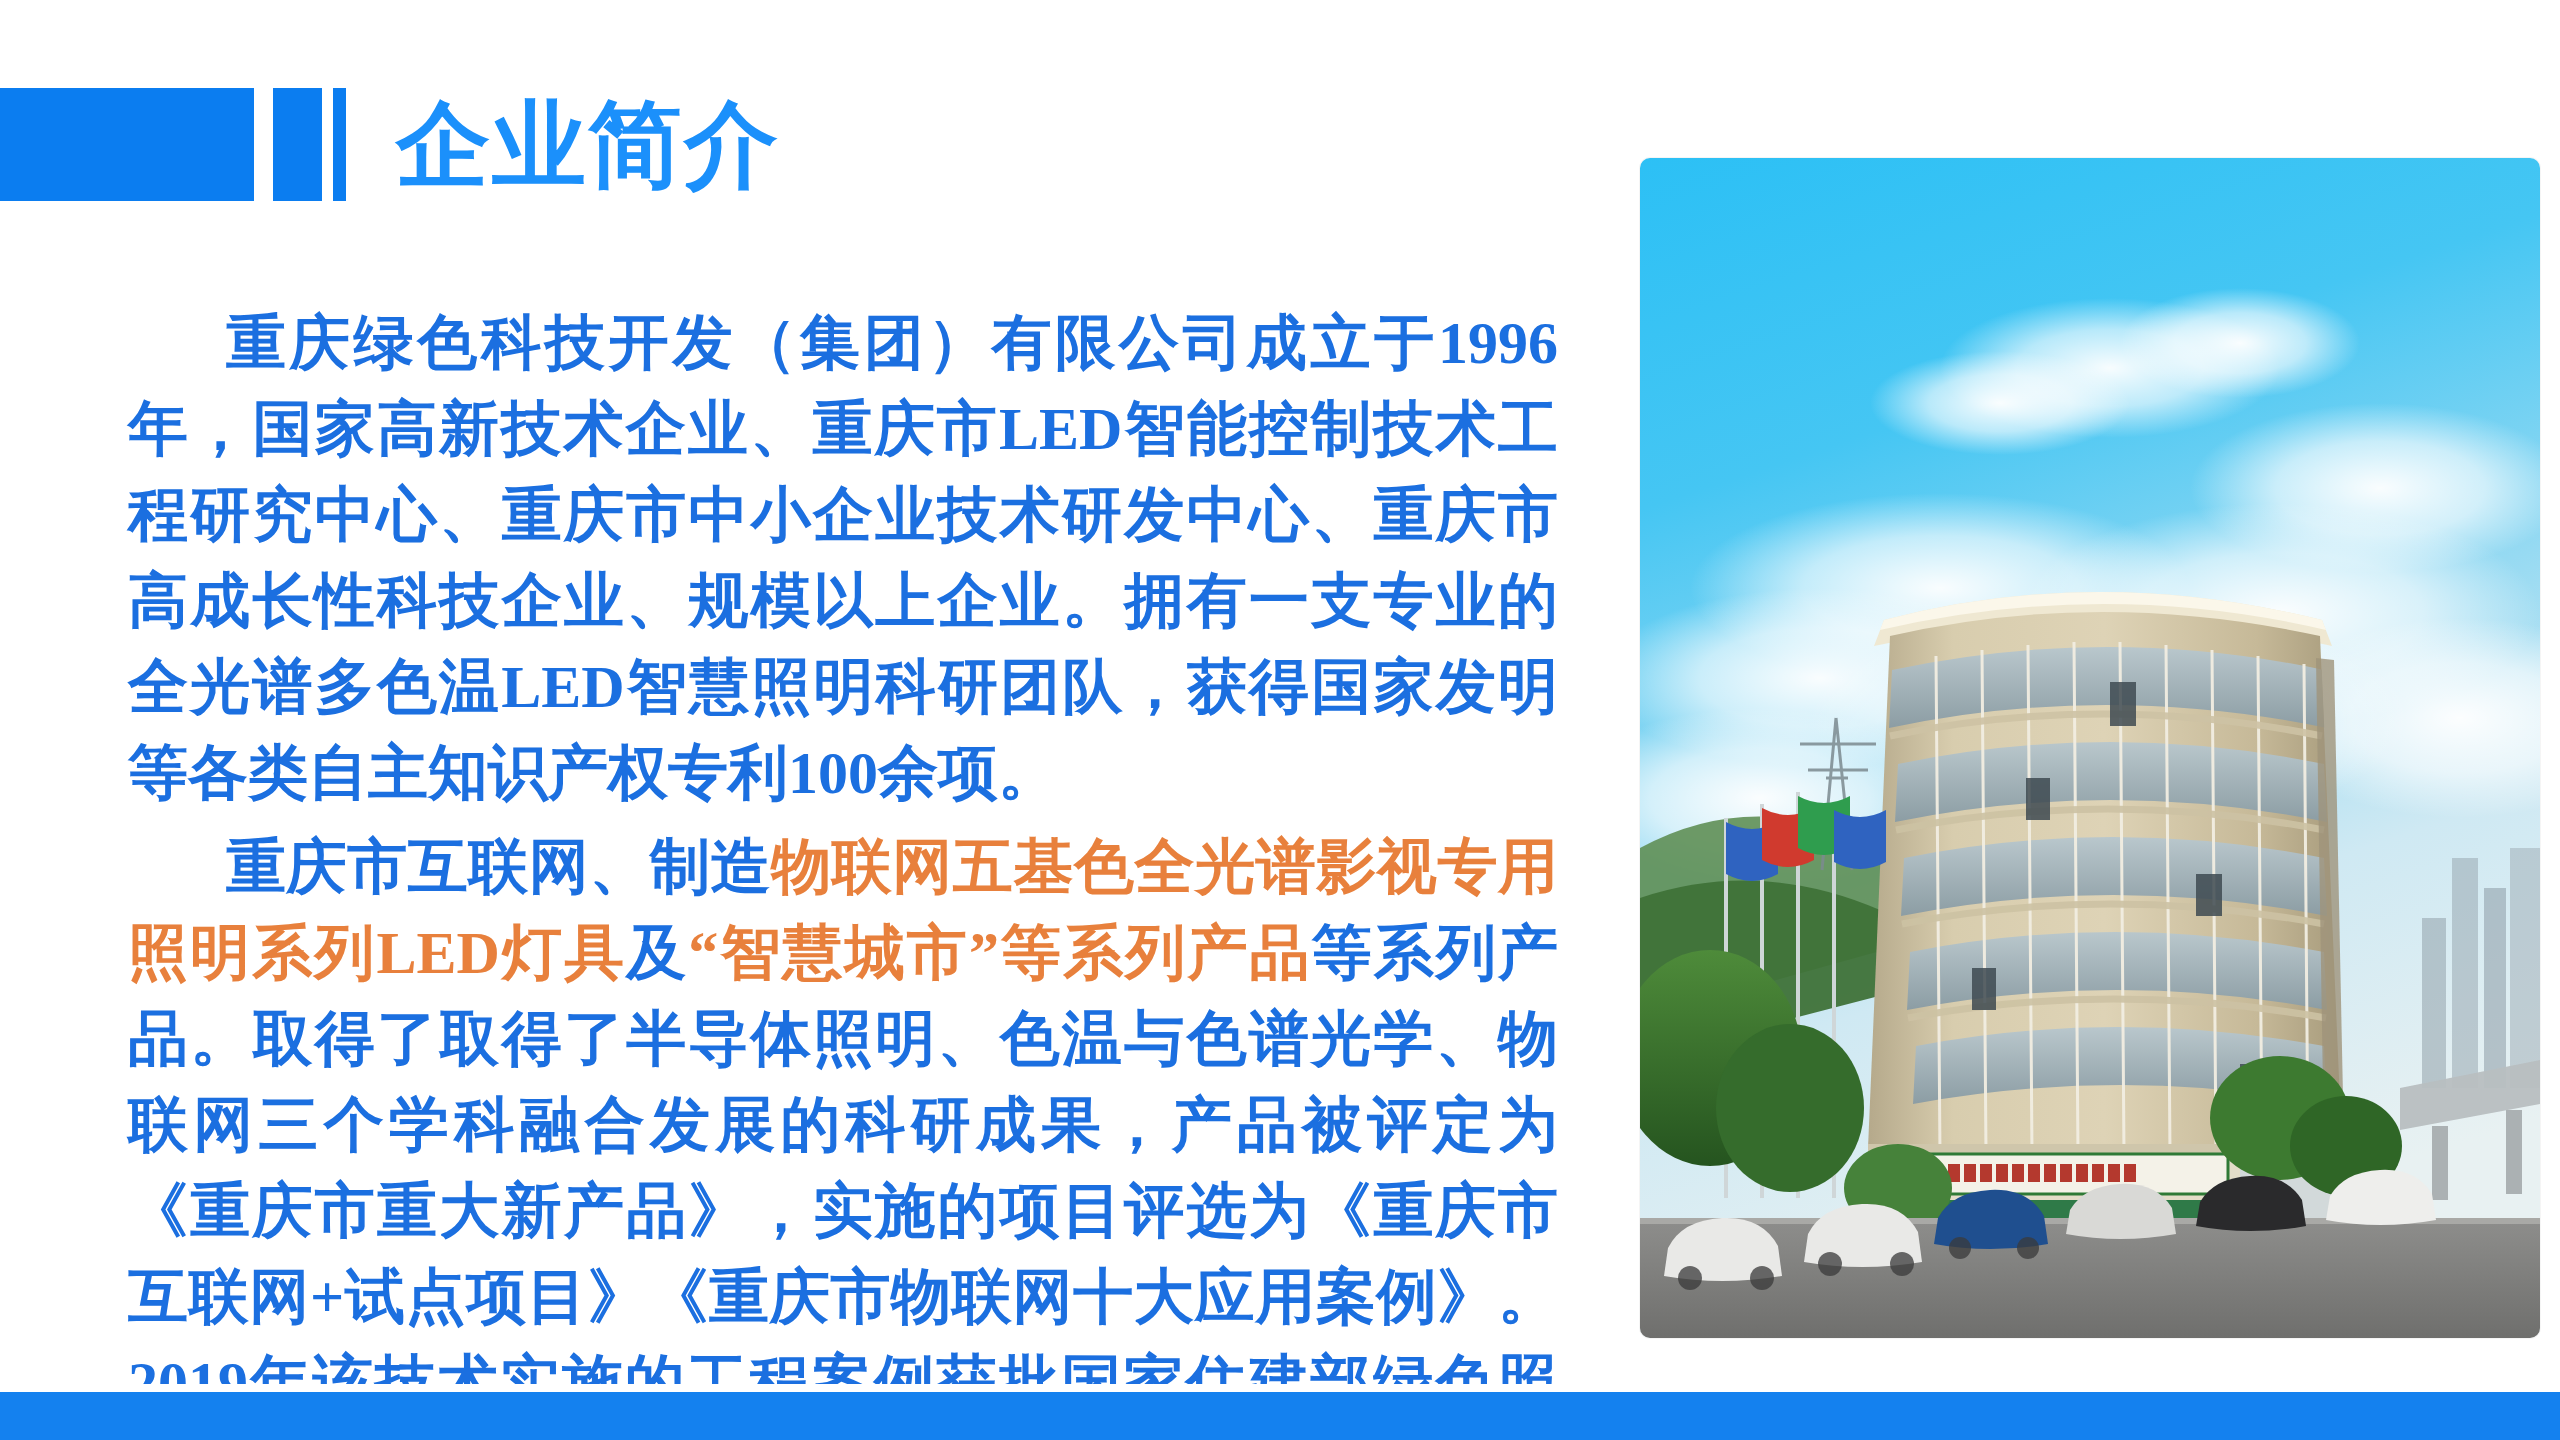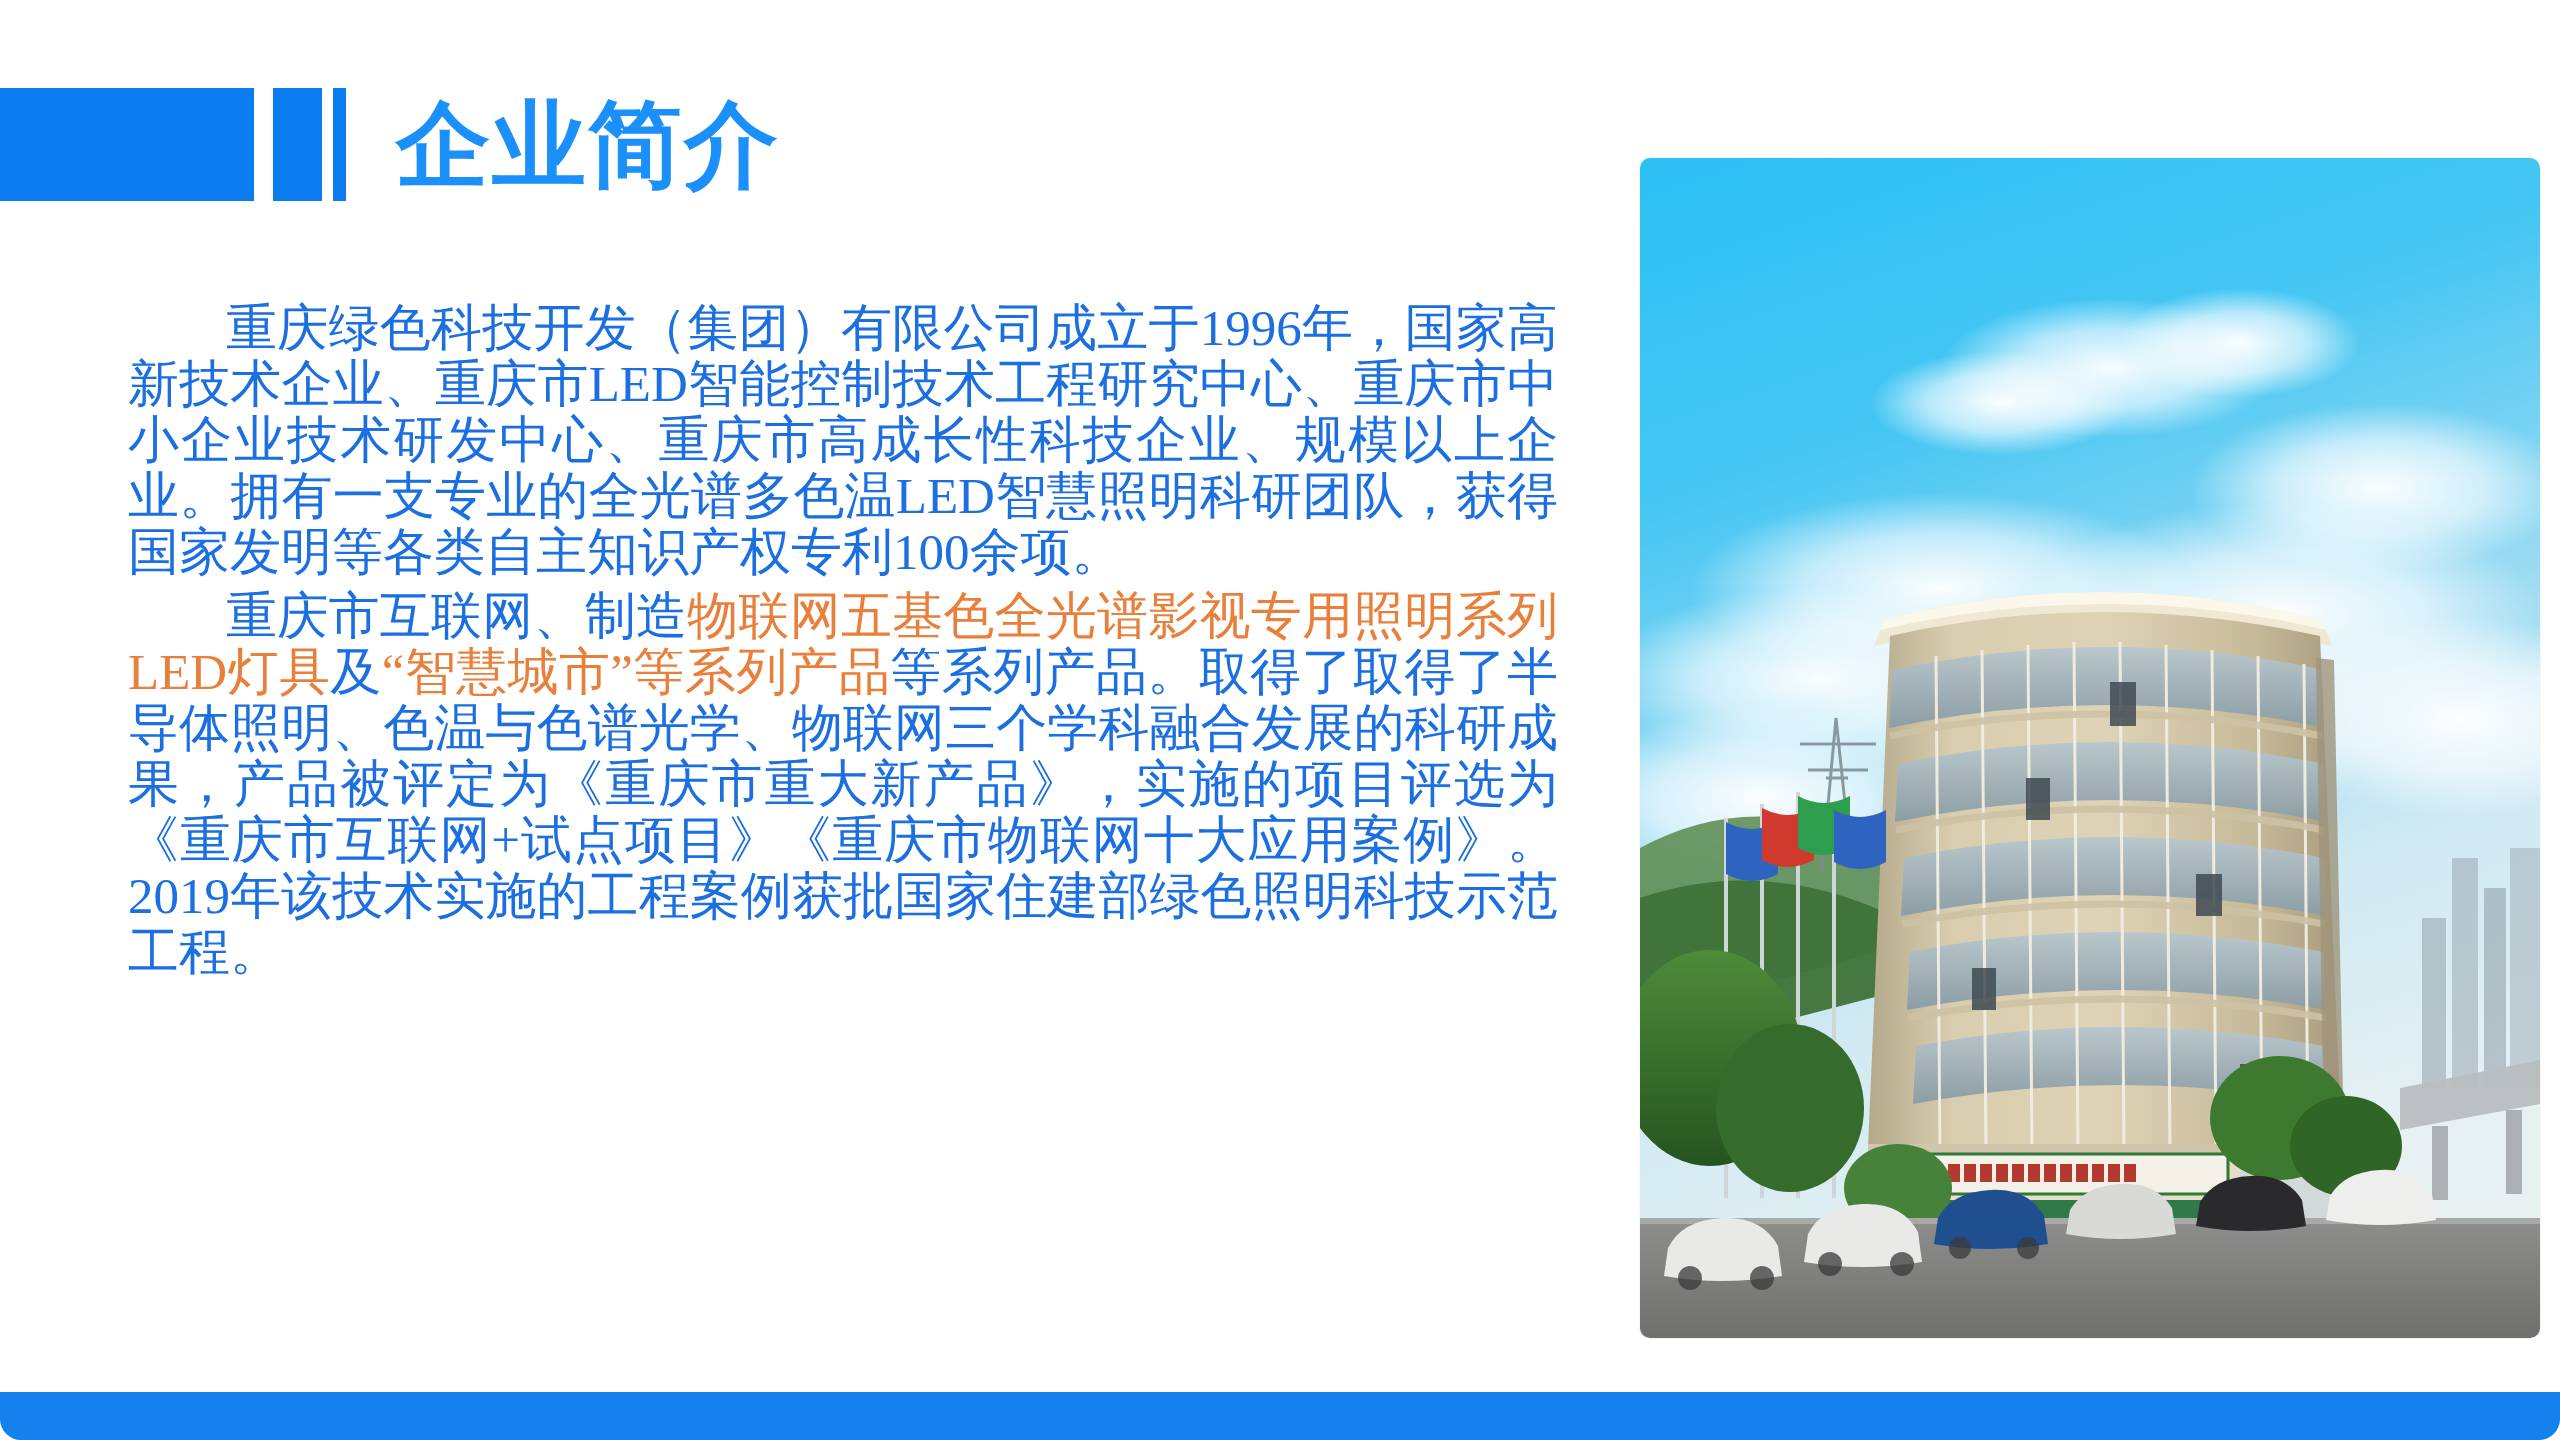--- a/index.html
+++ b/index.html
@@ -2,21 +2,21 @@
 <html><head>
 <meta charset="utf-8">
 <style>
   html,body{margin:0;padding:0;}
   body{
     width:2560px;height:1440px;
     background:#ffffff;
     font-family:"Liberation Serif", serif;
     overflow:hidden;position:relative;
   }
-  .slide{position:absolute;inset:0;background:#fff;overflow:hidden;border-radius:21px;}
+  .slide{position:absolute;inset:0;background:#fff;overflow:hidden;}
 
   
   .header{position:absolute;left:0;top:88px;height:113px;display:flex;align-items:center;}
   .hdr-block{width:254px;height:113px;background:#0b7df0;}
   .hdr-gap1{width:19px;height:113px;}
   .hdr-bar2{width:49px;height:113px;background:#0b7df0;}
   .hdr-gap2{width:11px;height:113px;}
   .hdr-bar3{width:13px;height:113px;background:#0b7df0;}
   .hdr-title{
     margin-left:50px;
@@ -31,23 +31,23 @@
 
   
   .body-col{
     position:absolute;
     left:128px; top:300px;
     width:1430px;
   }
   .para{
     color:#1b6fe0;
     font-family:"Liberation Serif","DejaVu Serif",serif;
-    font-weight:normal;
-    font-size:51px;
-    line-height:56px;
+    font-weight:bold;
+    font-size:60px;
+    line-height:86px;
     text-align:justify;
     text-justify:inter-character;
     margin:0 0 0 0;
     text-indent:98px;
     letter-spacing:0px;
   }
   .para + .para{margin-top:8px;}
   .hl-orange{color:#e8803c;}
 
   

